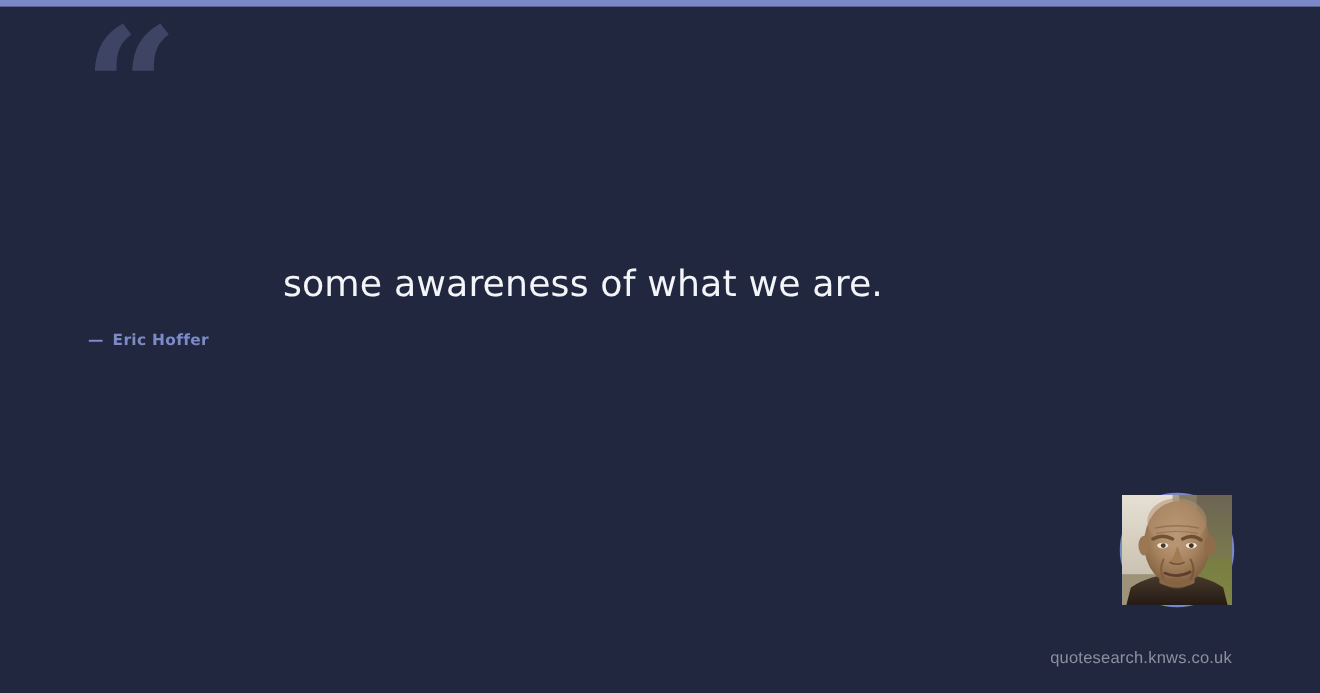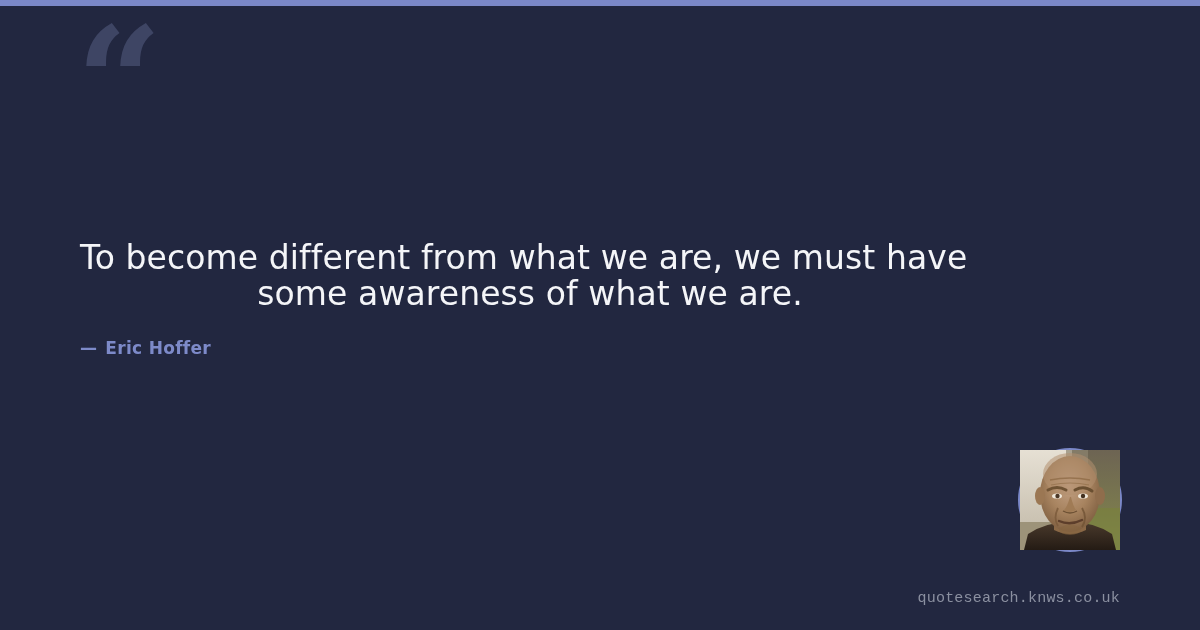--- a/index.html
+++ b/index.html
@@ -64,21 +64,21 @@
     font-weight: 400;
     line-height: 36px;
     letter-spacing: 0.1px;
   }
 
   .quote-author {
     margin: 0;
     padding-top: 26px;
     color: #7d8ac9;
     font-family: "DejaVu Sans", sans-serif;
-    font-size: 17px;
+    font-size: 14px;
     font-weight: 700;
     letter-spacing: 0.3px;
     white-space: nowrap;
   }
 
   .quote-author .dash {
     margin-right: 8px;
   }
 
   
@@ -116,39 +116,38 @@
     width: 100px;
     height: 100px;
   }
 
   
   .source {
     position: absolute;
     right: 80px;
     top: 590px;
     color: #8b90a0;
-    font-family: Liberation Mono, monospace;
+    font-family: Liberation Sans, sans-serif;
     font-size: 15px;
     font-weight: 400;
     letter-spacing: 0.2px;
     text-align: right;
   }
 </style>
 </head>
 <body>
 
 <div class="quote-card">
 
   <div class="top-bar"></div>
 
   <div class="quote-mark">“</div>
 
   <div class="quote-body">
     <p class="quote-text">
-      <span style="display: block;">To become different from what we are, we must have</span>
       <span style="display: block; text-align: center;">some awareness of what we are.</span>
     </p>
     <p class="quote-author">
       <span class="dash">—</span><span>Eric Hoffer</span>
     </p>
   </div>
 
   <div class="avatar">
     <div class="avatar-ring"></div>
     <div class="avatar-photo">

